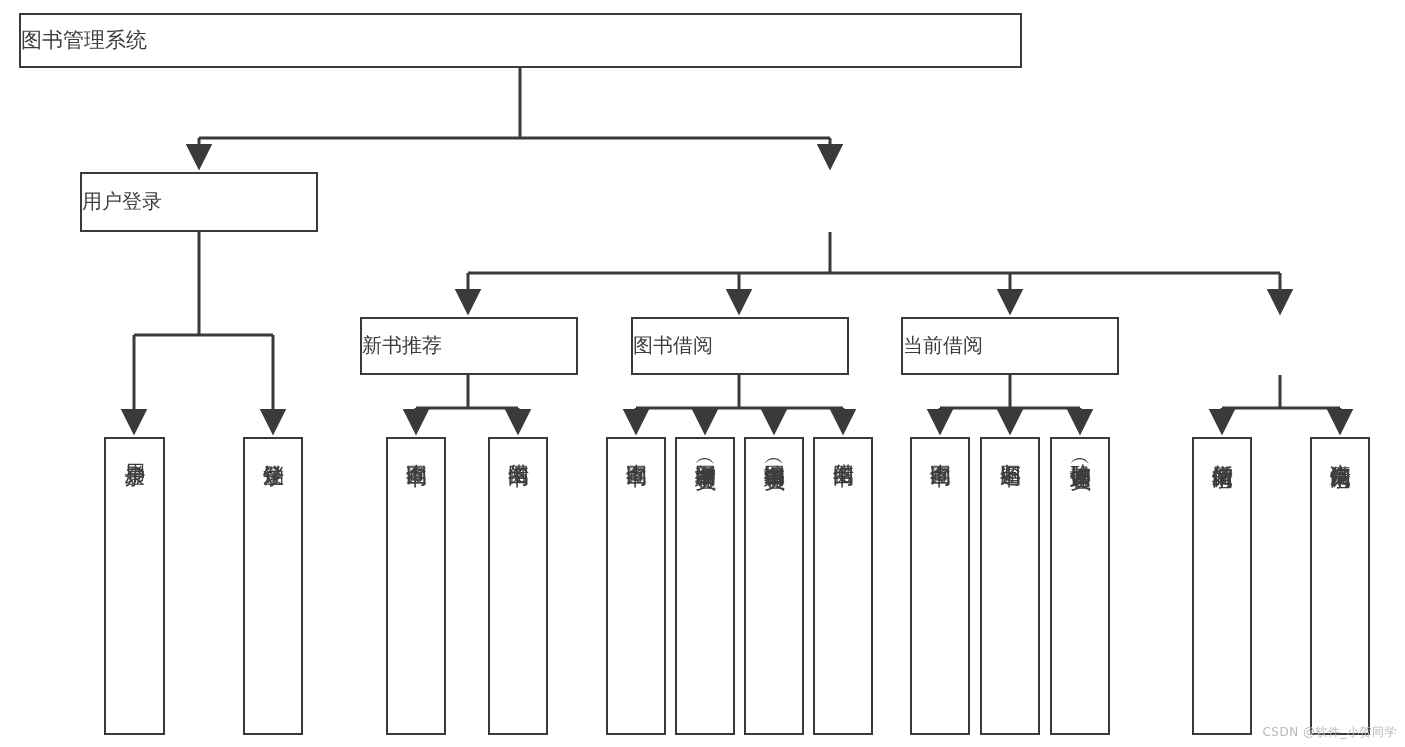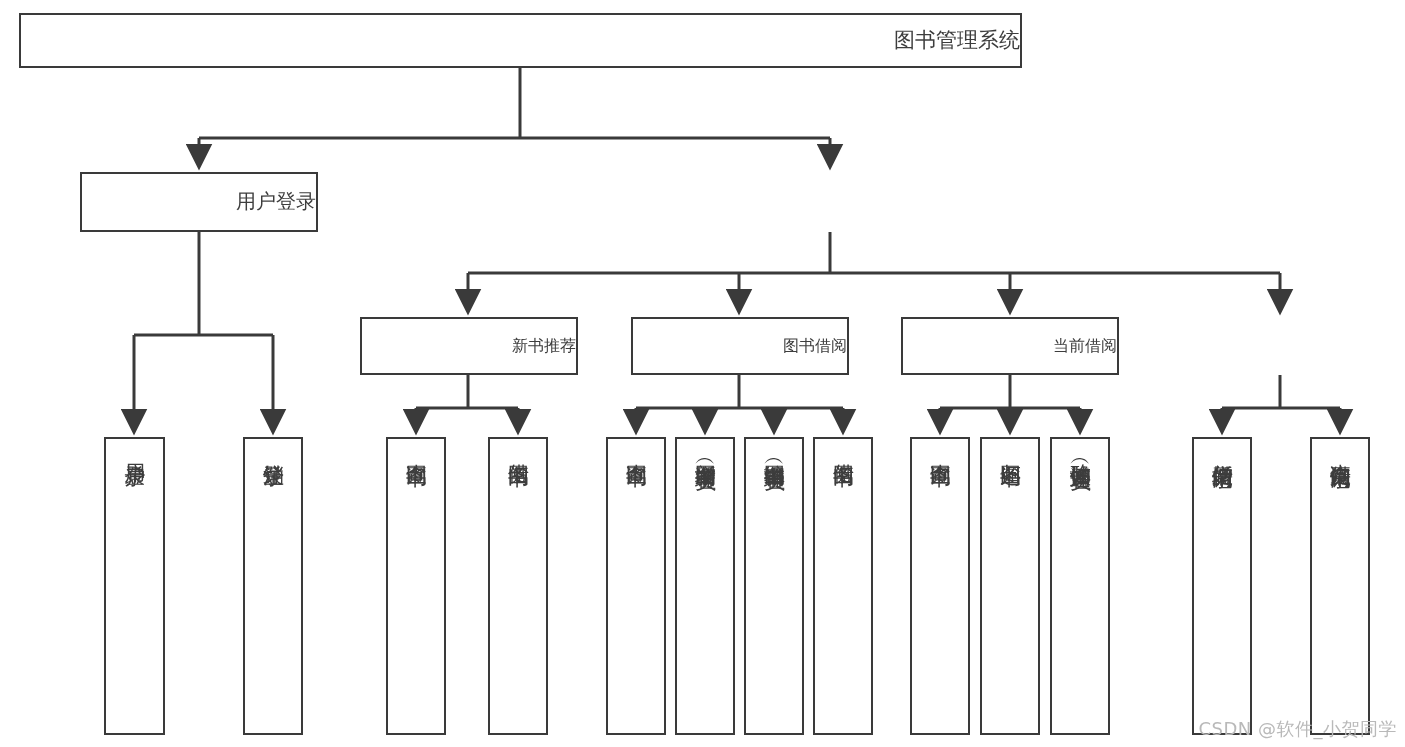--- a/index.html
+++ b/index.html
@@ -26,55 +26,55 @@
     height: 747px;
     pointer-events: none;
   }
   .node {
     position: absolute;
     box-sizing: border-box;
     background: #ffffff;
     border: 2.5px solid #3a3a3a;
     display: flex;
     align-items: center;
-    justify-content: flex-end;
+    justify-content: flex-start;
     text-align: center;
     color: #3d3d3d;
   }
   .node .node-label {
     display: block;
     line-height: 1.18;
     color: #3d3d3d;
     white-space: pre-line;
   }
   
   .lvl0 { font-size: 21px; }
   
   .lvl1 { font-size: 20px; }
   
-  .lvl2 { font-size: 16px; }
+  .lvl2 { font-size: 20px; }
   
   .leaf {
     padding: 8px 2px;
     align-items: flex-start;
     justify-content: center;
   }
   .leaf .node-label {
     writing-mode: vertical-rl;
     text-orientation: upright;
     font-size: 21px;
     letter-spacing: 1px;
     line-height: 1.0;
     white-space: nowrap;
   }
   .watermark {
     position: absolute;
     right: 8px;
     bottom: 6px;
-    font-size: 18px;
+    font-size: 12px;
     color: #b9b9b9;
     letter-spacing: 0.5px;
     white-space: nowrap;
     user-select: none;
   }
 </style>
 </head>
 <body>
 
 <div id="diagram-root">

